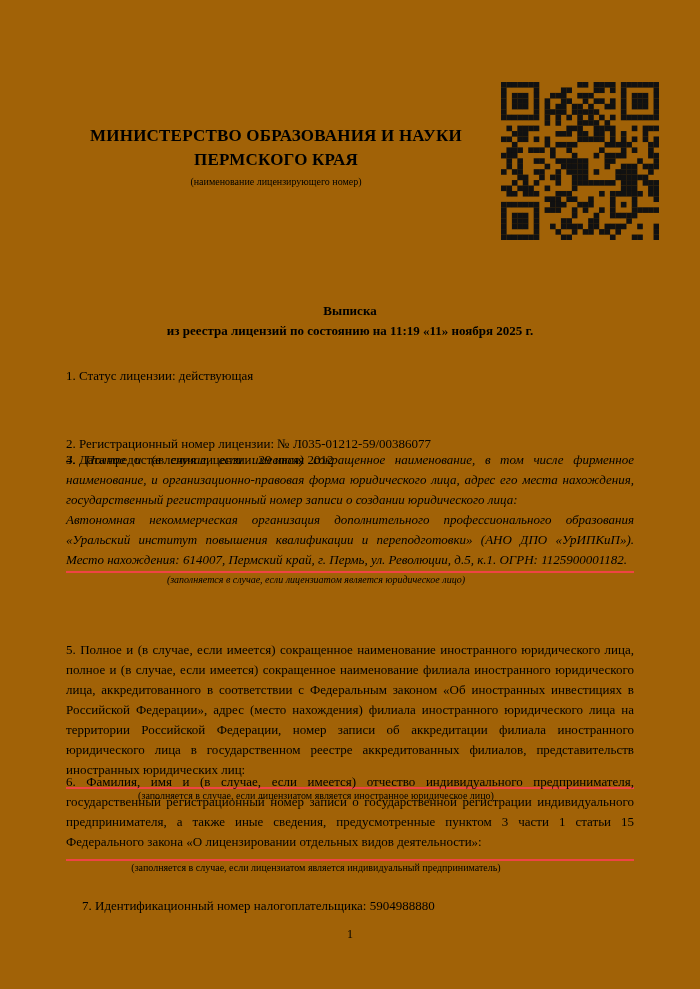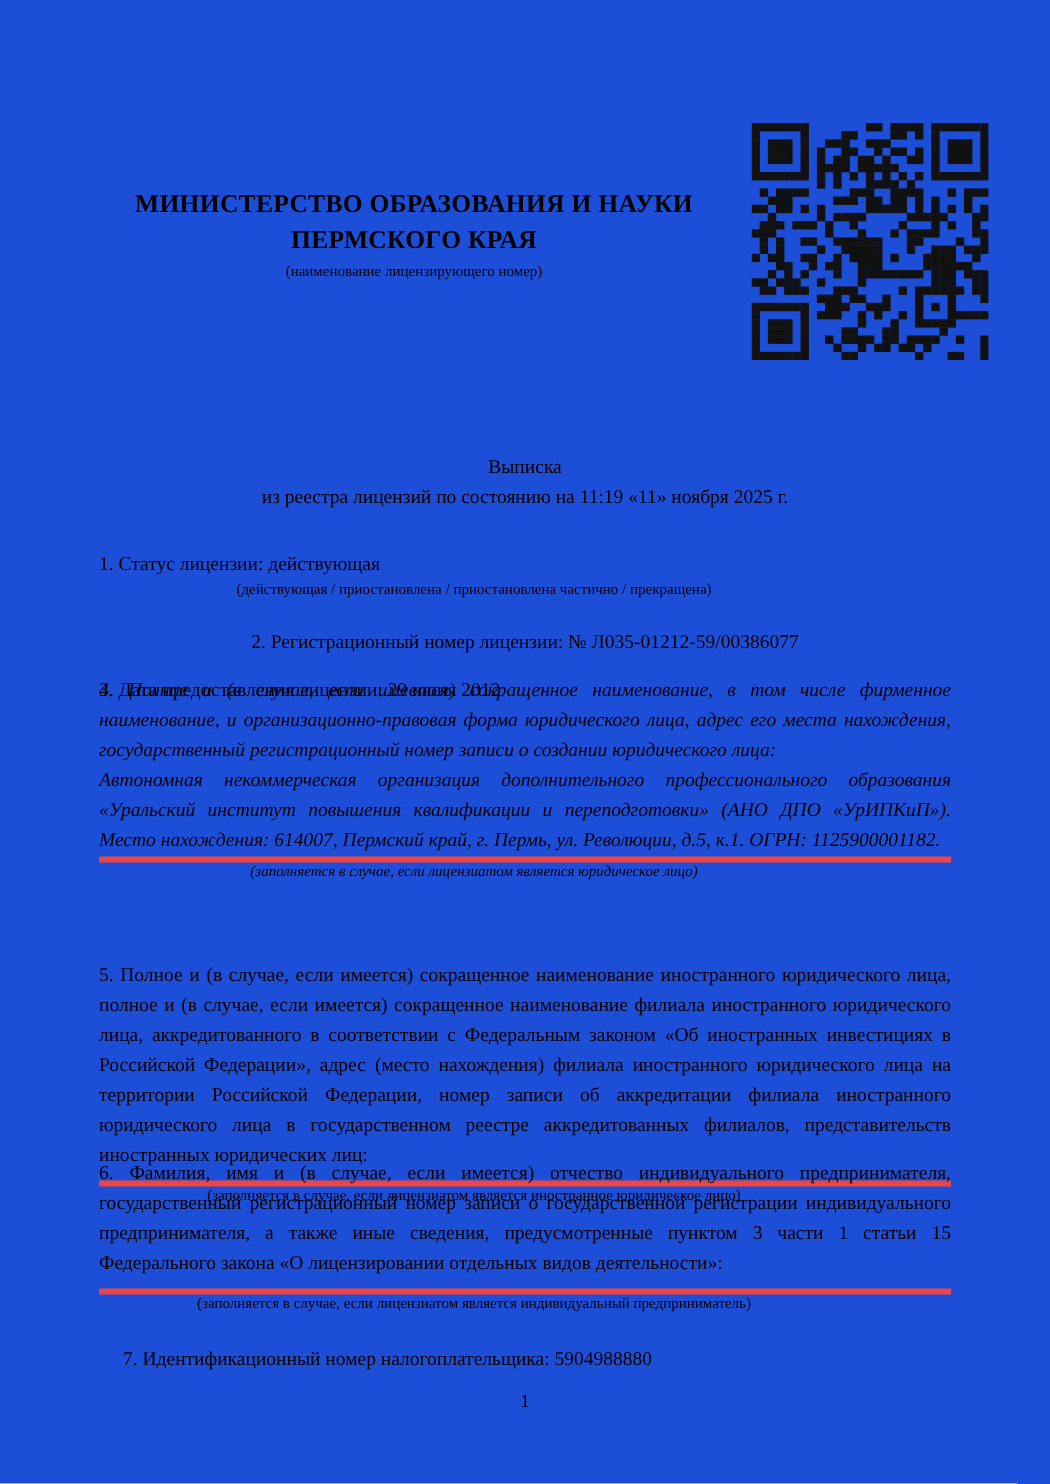--- a/index.html
+++ b/index.html
@@ -1,44 +1,44 @@
 <!DOCTYPE html>
 <html lang="ru"><head>
 <meta charset="utf-8">
 <style>
   html,body{margin:0;padding:0;background:#ffffff;}
   .page{
     position:relative;
     width:700px;height:989px;
-    background:#1d4ed8;
+    background:#a16207;
     color:#000;
     font-family:"Liberation Serif", serif;
     overflow:hidden;
   }
   .abs{position:absolute;left:66px;width:568px;}
   
   .header-block{
     position:absolute;top:124px;left:66px;width:420px;
     text-align:center;
   }
   .ministry{
     font-size:17px;font-weight:bold;line-height:24px;
     letter-spacing:.2px;
   }
   .header-note{font-size:10px;line-height:13px;margin-top:3px;}
   
   .qr-box{position:absolute;top:82px;left:501px;width:158px;height:158px;}
   .qr-box svg{display:block;width:158px;height:158px;}
   
-  .title-block{top:301px;text-align:center;font-size:13px;line-height:20px;}
+  .title-block{top:301px;text-align:center;font-size:13px;line-height:20px;font-weight:bold;}
   
   .sect{font-size:13px;line-height:20px;}
   .para{text-align:justify;}
   .note-wrap{width:500px;text-align:center;font-size:10px;line-height:12px;}
-  .underline-row{border-top:4px solid #ef4444;margin-top:1px;padding-top:1px;}
+  .underline-row{border-top:2px solid #ef4444;margin-top:1px;padding-top:1px;}
   .blank-gap{height:6px;}
   .footer-page{
     position:absolute;top:926px;left:0;width:700px;
     text-align:center;font-size:12px;line-height:16px;
   }
 </style>
 </head>
 <body>
 
 <div class="page">
@@ -465,24 +465,23 @@
       </svg>
   </div>
 
   <div class="abs title-block">
     <div>Выписка</div>
     <div>из реестра лицензий по состоянию на 11:19 «11» ноября 2025 г.</div>
   </div>
 
   <div class="abs sect" style="top:366px;">
     <div>1. Статус лицензии: действующая</div>
-    <div class="note-wrap" style="margin-top:2px;">(действующая / приостановлена / приостановлена частично / прекращена)</div>
-  </div>
-
-  <div class="abs sect" style="top:418px;text-align:center;">
+  </div>
+
+  <div class="abs sect" style="top:434px;">
     <div>2. Регистрационный номер лицензии: № Л035-01212-59/00386077</div>
   </div>
 
   <div class="abs sect" style="top:450px;">
     <div>3. Дата предоставления лицензии: 29 июня 2012</div>
   </div>
 
   <div class="abs sect" style="top:450px;font-style:italic;">
     <div class="para">4. Полное и (в случае, если имеется) сокращенное наименование, в том числе фирменное наименование, и организационно-правовая форма юридического лица, адрес его места нахождения, государственный регистрационный номер записи о создании юридического лица:</div>
     <div class="para">Автономная некоммерческая организация дополнительного профессионального образования «Уральский институт повышения квалификации и переподготовки» (АНО ДПО «УрИПКиП»). Место нахождения: 614007, Пермский край, г. Пермь, ул. Революции, д.5, к.1. ОГРН: 1125900001182.</div>

